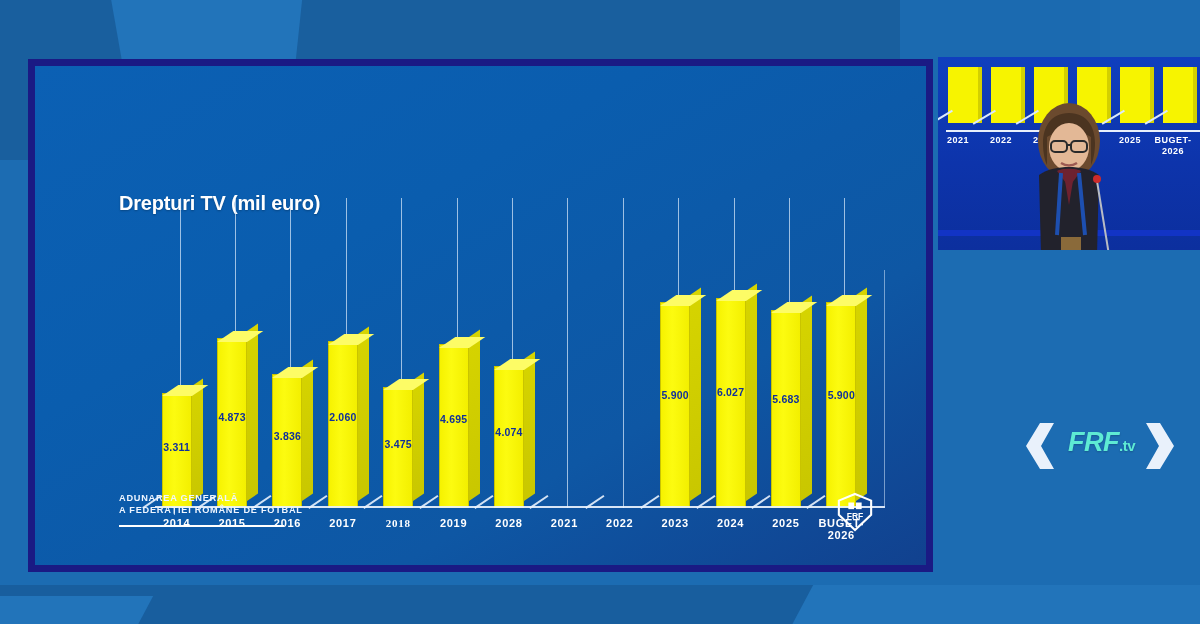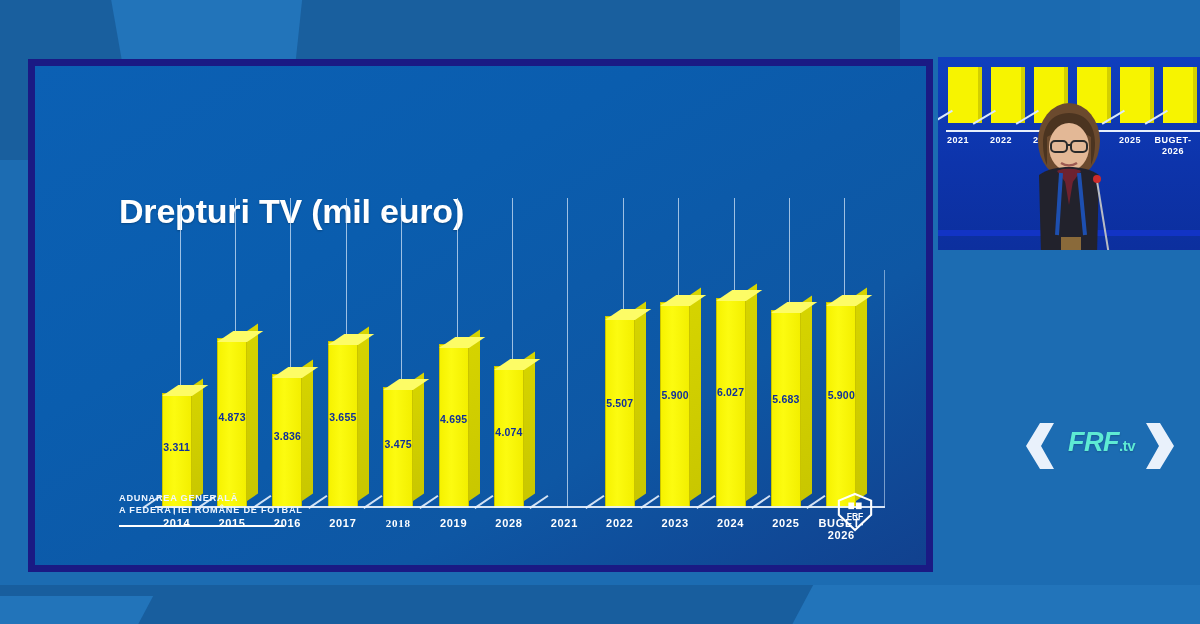--- a/index.html
+++ b/index.html
@@ -35,21 +35,21 @@
     position:absolute;left:-7px;right:-7px;bottom:-7px;height:7px;
     background:linear-gradient(90deg,#1a1a84 0%,#1430a8 22%,#1464d2 48%,#1434a6 74%,#1a1a84 100%);
   }
   .slide-edge-top{
     position:absolute;left:-7px;right:-7px;top:-7px;height:7px;
     background:linear-gradient(90deg,#1a1a84 0%,#1a2a9a 30%,#1a5ac8 62%,#1a1a84 100%);
   }
 
   .slide-title{
     position:absolute;left:84px;top:126px;
-    color:#ffffff;font-size:34px;font-weight:bold;letter-spacing:-0.2px;
+    color:#ffffff;font-size:20px;font-weight:bold;letter-spacing:-0.2px;
     text-shadow:0 1px 2px rgba(0,0,0,.25);
   }
 
   
   .chart{
     position:absolute;left:118px;top:132px;width:720px;height:310px;
   }
   .plot{position:absolute;left:0;top:0;right:0;bottom:0;}
 
   .gridline{
@@ -204,21 +204,21 @@
             <div class="front"></div>
             <div class="top"></div>
             <div class="val" style="top: 56.159px;">3.836</div>
           </div>
           <div class="floor-tick" style="left: 100.462px;"></div>
           <div class="xlabel" style="left: 106.769px; width: 55.3846px; top: 319px;">2016</div>
           <div class="bar" style="left: 174.846px; width: 30px; height: 166.687px;">
             <div class="side"></div>
             <div class="front"></div>
             <div class="top"></div>
-            <div class="val" style="top: 70.0085px;">3.655</div>
+            <div class="val" style="top: 70.0085px;">2.060</div>
           </div>
           <div class="floor-tick" style="left: 155.846px;"></div>
           <div class="xlabel" style="left: 162.154px; width: 55.3846px; top: 319px;">2017</div>
           <div class="bar" style="left: 230.231px; width: 30px; height: 121.129px;">
             <div class="side"></div>
             <div class="front"></div>
             <div class="top"></div>
             <div class="val" style="top: 50.874px;">3.475</div>
           </div>
           <div class="floor-tick" style="left: 211.231px;"></div>
@@ -234,26 +234,20 @@
           <div class="bar" style="left: 341px; width: 30px; height: 142.008px;">
             <div class="side"></div>
             <div class="front"></div>
             <div class="top"></div>
             <div class="val" style="top: 59.6434px;">4.074</div>
           </div>
           <div class="floor-tick" style="left: 322px;"></div>
           <div class="xlabel" style="left: 328.308px; width: 55.3846px; top: 319px;">2028</div>
           <div class="floor-tick" style="left: 377.385px;"></div>
           <div class="xlabel" style="left: 383.692px; width: 55.3846px; top: 319px;">2021</div>
-          <div class="bar" style="left: 451.769px; width: 30px; height: 191.958px;">
-            <div class="side"></div>
-            <div class="front"></div>
-            <div class="top"></div>
-            <div class="val" style="top: 80.6225px;">5.507</div>
-          </div>
           <div class="floor-tick" style="left: 432.769px;"></div>
           <div class="xlabel" style="left: 439.077px; width: 55.3846px; top: 319px;">2022</div>
           <div class="bar" style="left: 507.154px; width: 30px; height: 205.657px;">
             <div class="side"></div>
             <div class="front"></div>
             <div class="top"></div>
             <div class="val" style="top: 86.376px;">5.900</div>
           </div>
           <div class="floor-tick" style="left: 488.154px;"></div>
           <div class="xlabel" style="left: 494.462px; width: 55.3846px; top: 319px;">2023</div>

